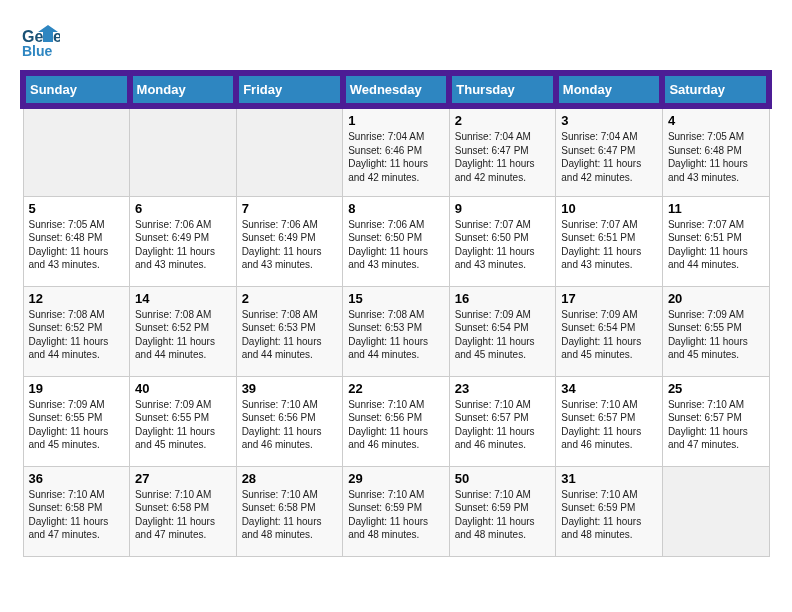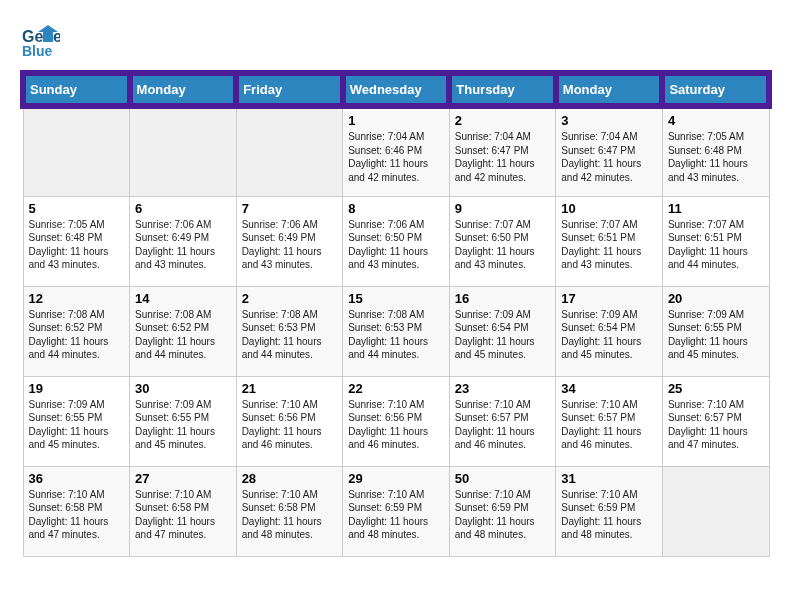--- a/index.html
+++ b/index.html
@@ -193,25 +193,25 @@
           <div class="day-num">20</div>
           <div class="day-info">Sunrise: 7:09 AM<br>Sunset: 6:55 PM<br>Daylight: 11 hours and 45 minutes.</div>
         </td>
       </tr>
       <tr>
         <td>
           <div class="day-num">19</div>
           <div class="day-info">Sunrise: 7:09 AM<br>Sunset: 6:55 PM<br>Daylight: 11 hours and 45 minutes.</div>
         </td>
         <td>
-          <div class="day-num">30</div>
+          <div class="day-num">40</div>
           <div class="day-info">Sunrise: 7:09 AM<br>Sunset: 6:55 PM<br>Daylight: 11 hours and 45 minutes.</div>
         </td>
         <td>
-          <div class="day-num">21</div>
+          <div class="day-num">39</div>
           <div class="day-info">Sunrise: 7:10 AM<br>Sunset: 6:56 PM<br>Daylight: 11 hours and 46 minutes.</div>
         </td>
         <td>
           <div class="day-num">22</div>
           <div class="day-info">Sunrise: 7:10 AM<br>Sunset: 6:56 PM<br>Daylight: 11 hours and 46 minutes.</div>
         </td>
         <td>
           <div class="day-num">23</div>
           <div class="day-info">Sunrise: 7:10 AM<br>Sunset: 6:57 PM<br>Daylight: 11 hours and 46 minutes.</div>
         </td>

